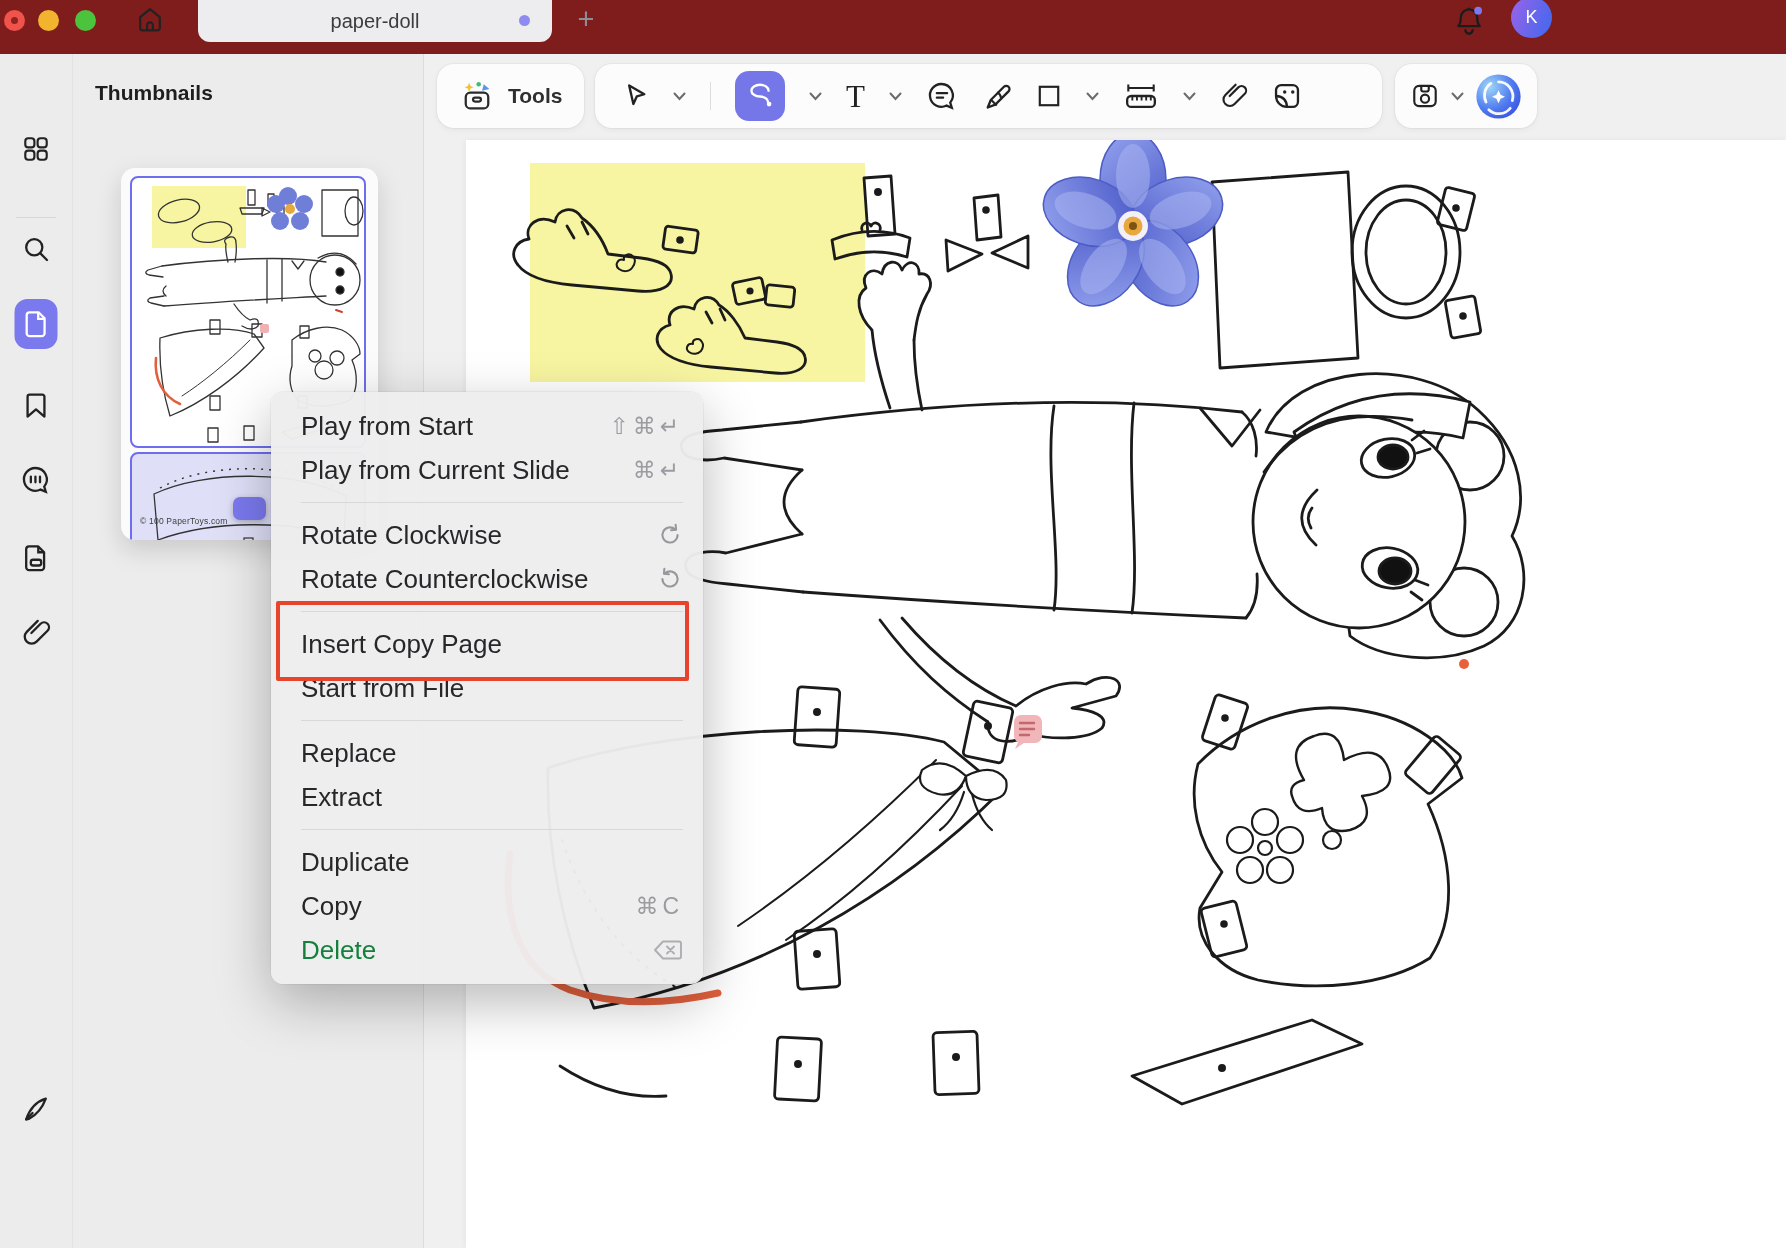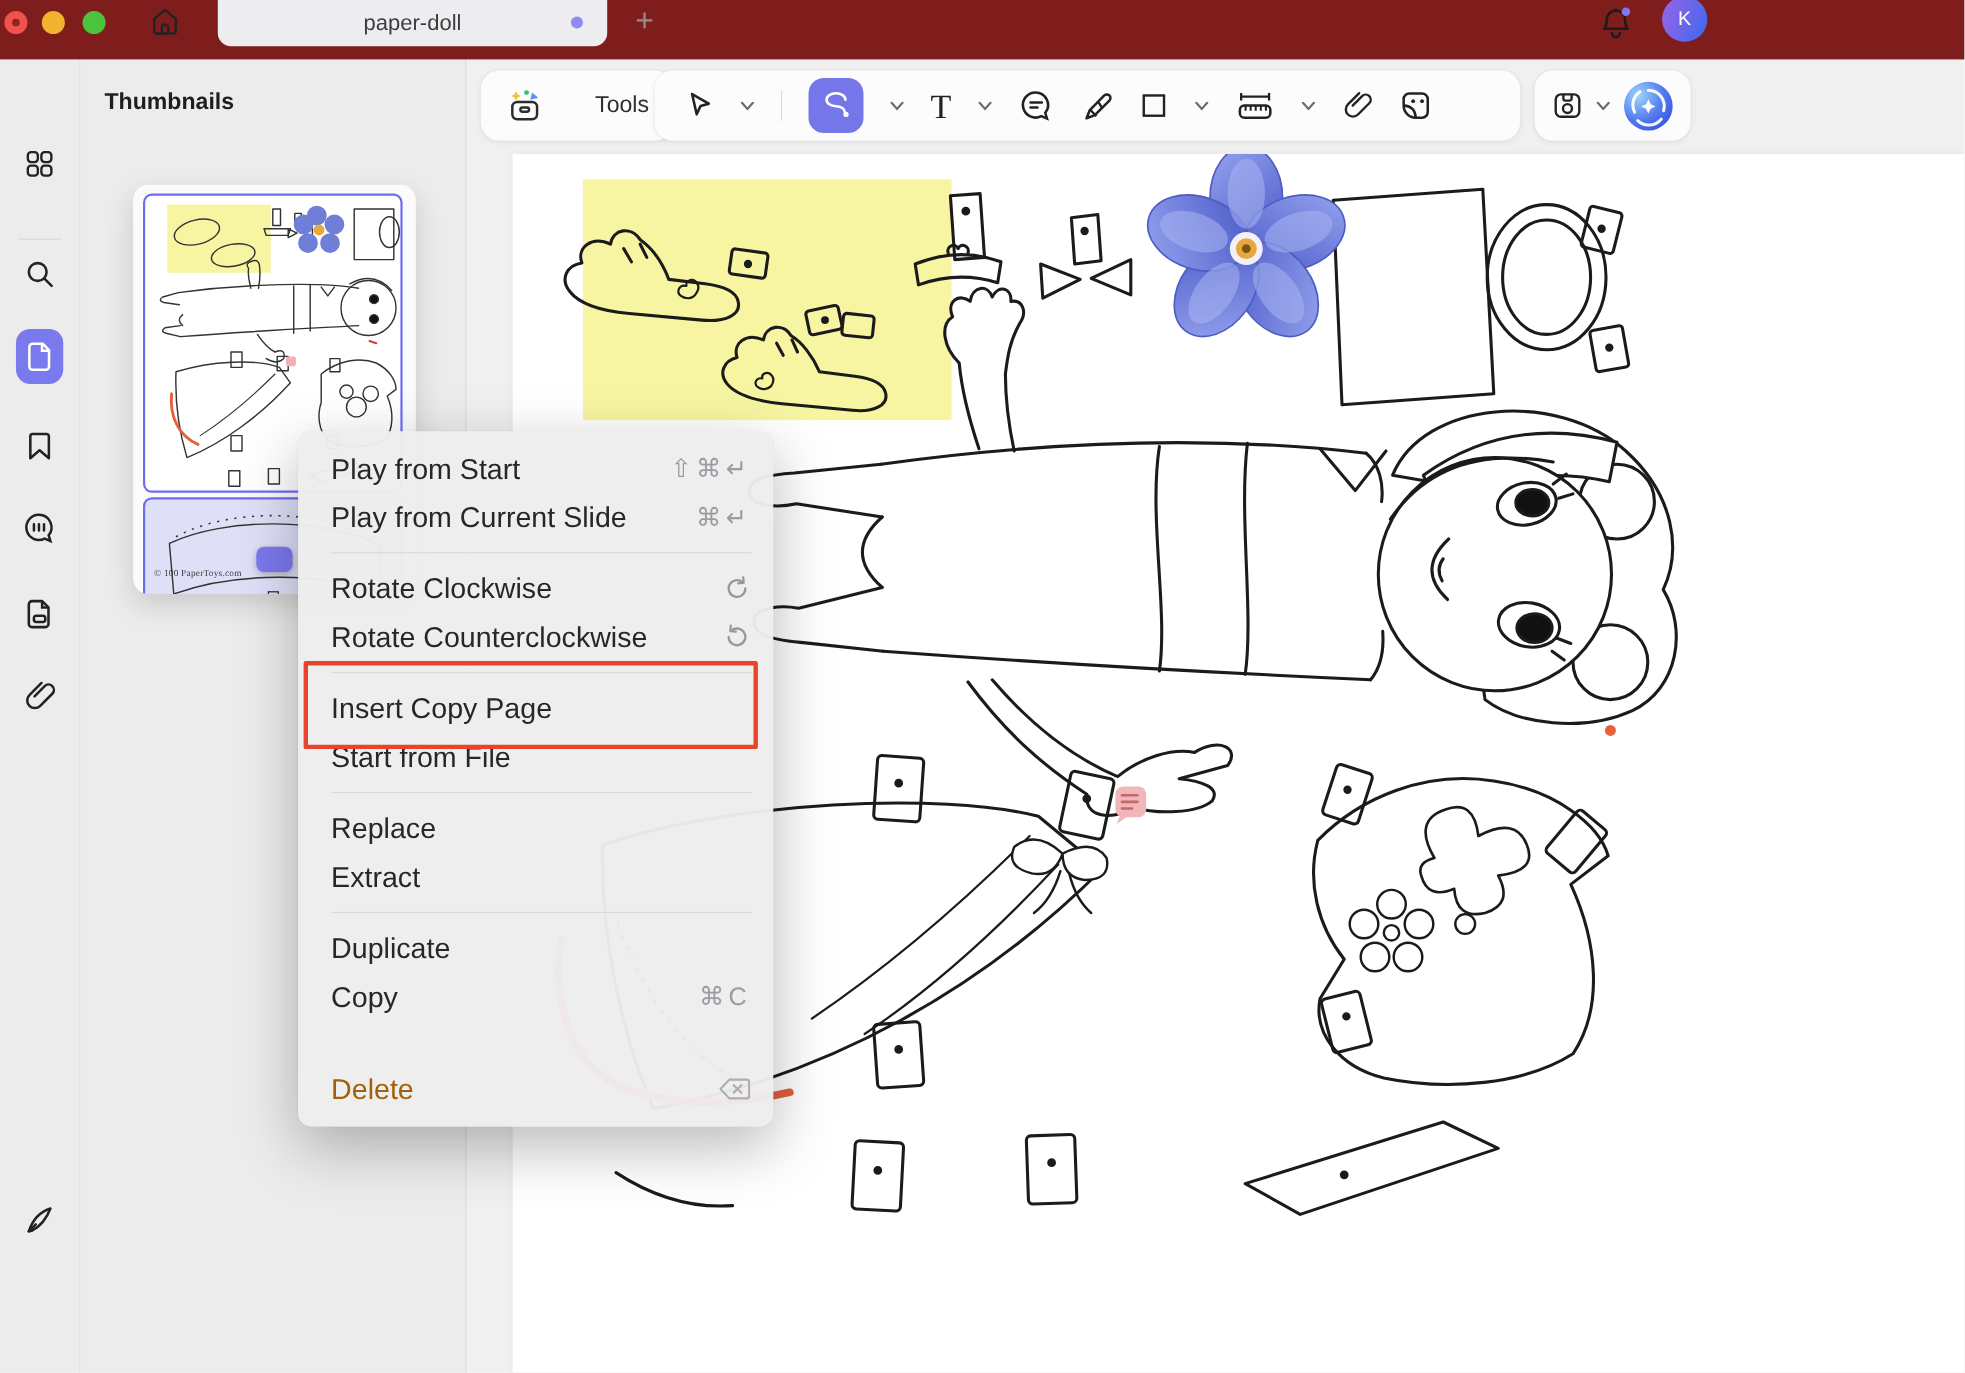--- a/index.html
+++ b/index.html
@@ -29,54 +29,54 @@
   .rail{position:absolute;left:0;top:54px;width:72px;bottom:0;background:#ececec;z-index:20;}
   .rail-btn{position:absolute;left:50%;transform:translateX(-50%);width:46px;height:46px;
             display:flex;align-items:center;justify-content:center;}
   .rail-sep{position:absolute;left:16px;top:163px;width:40px;height:1px;background:#d8d8d8;}
   .rail-sel{background:#7b79ee;border-radius:13px;width:43px;height:50px;}
   
   .panel{position:absolute;left:72px;top:54px;width:352px;bottom:0;background:#ececec;
          border-left:1px solid #e3e2e3;border-right:1px solid #dcdbdc;z-index:20;box-sizing:border-box;}
   .panel-title{position:absolute;left:22px;top:27px;font-size:21px;font-weight:700;color:#1e1e20;}
   .thumb-card{position:absolute;left:48px;top:114px;width:257px;height:372px;background:#fbfbfc;
-              border-radius:14px;box-shadow:0 10px 26px rgba(0,0,0,.15);overflow:hidden;font-family:Liberation Serif, serif;}
+              border-radius:14px;box-shadow:0 10px 26px rgba(0,0,0,.15);overflow:hidden;}
   .thumb-page1{position:absolute;left:9px;top:8px;width:232px;height:268px;background:#fff;
                border:2.5px solid #6d6df0;border-radius:8px;overflow:hidden;box-sizing:content-box;}
   .thumb-page2{position:absolute;left:9px;top:284px;width:232px;height:104px;background:#dfe0f8;
                border:2.5px solid #6d6df0;border-radius:8px;overflow:hidden;}
   .credit{position:absolute;left:8px;top:62px;font-size:8.5px;color:#3c3c3c;letter-spacing:.2px;}
   .chip{position:absolute;left:160px;top:443px;width:33px;height:23px;background:#7b79ee;
         border-radius:7px;box-shadow:0 2px 6px rgba(0,0,0,.25);}
   
   .content{position:absolute;left:424px;top:54px;right:0;bottom:0;background:#f1f0f1;}
   .page{position:absolute;left:42px;top:86px;right:0;bottom:0;background:#fff;
         box-shadow:-1px 0 6px rgba(0,0,0,.05);}
   
   .tgroup{position:absolute;top:10px;height:64px;background:#fcfcfc;border-radius:17px;
           box-shadow:0 0 0 1px rgba(0,0,0,.03),0 2px 6px rgba(0,0,0,.05);
           display:flex;align-items:center;z-index:25;}
   .tg-tools{left:13px;padding:0 22px;gap:13px;}
-  .tools-label{font-size:21px;color:#2f2f31;font-weight:400;margin-left:33px;}
+  .tools-label{font-size:21px;color:#2f2f31;font-weight:700;}
   .tg-main{left:171px;width:787px;padding:0 26px;gap:24px;box-sizing:border-box;}
   .tg-right{left:971px;padding:0 15px;gap:11px;}
   .toolbtn{display:flex;align-items:center;justify-content:center;}
   .tool-sel{width:50px;height:50px;background:#7577e8;border-radius:14px;
             display:flex;align-items:center;justify-content:center;}
   .tdivider{width:1px;height:28px;background:#dcdcdd;}
   .ttext{font-family:"Liberation Serif",serif;font-size:31px;color:#222;line-height:1;}
   .aibtn{width:47px;height:47px;border-radius:50%;display:flex;align-items:center;justify-content:center;}
   
   .menu{position:absolute;left:271px;top:392px;width:432px;box-sizing:border-box;
         background:rgba(238,237,237,.97);border-radius:12px;padding:12px 0;z-index:40;
         box-shadow:0 18px 55px rgba(0,0,0,.28),0 0 0 .5px rgba(0,0,0,.08);}
   .mi{height:44px;display:flex;align-items:center;justify-content:space-between;
       padding:0 20px 0 30px;font-size:26px;color:#27272a;}
   .mi .sc{font-size:23px;color:#9b9ba1;letter-spacing:4px;white-space:nowrap;}
-  .mi.dis{color:#a16207;margin-top:40px;}
+  .mi.dis{color:#15803d;}
   .msep{height:1px;background:#d9d8d8;margin:10px 20px 10px 30px;}
   .redbox{position:absolute;left:5px;top:209px;width:405px;height:72px;border:4px solid #e8432c;
           border-radius:2px;z-index:5;pointer-events:none;}
 </style>
 </head>
 <body>
 
 <div class="content">
   <div class="page">
     <svg width="1320" height="1108" viewBox="0 0 1320 1108">

